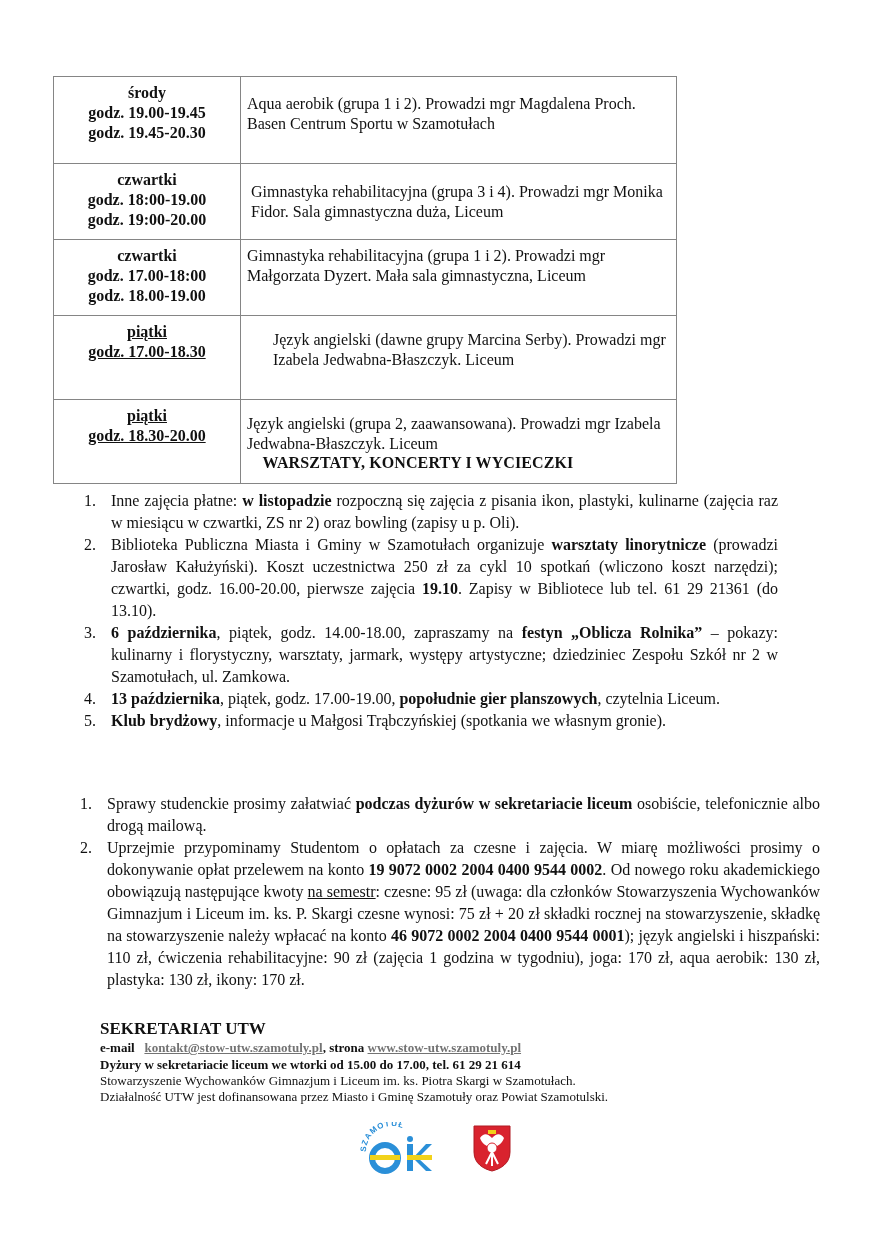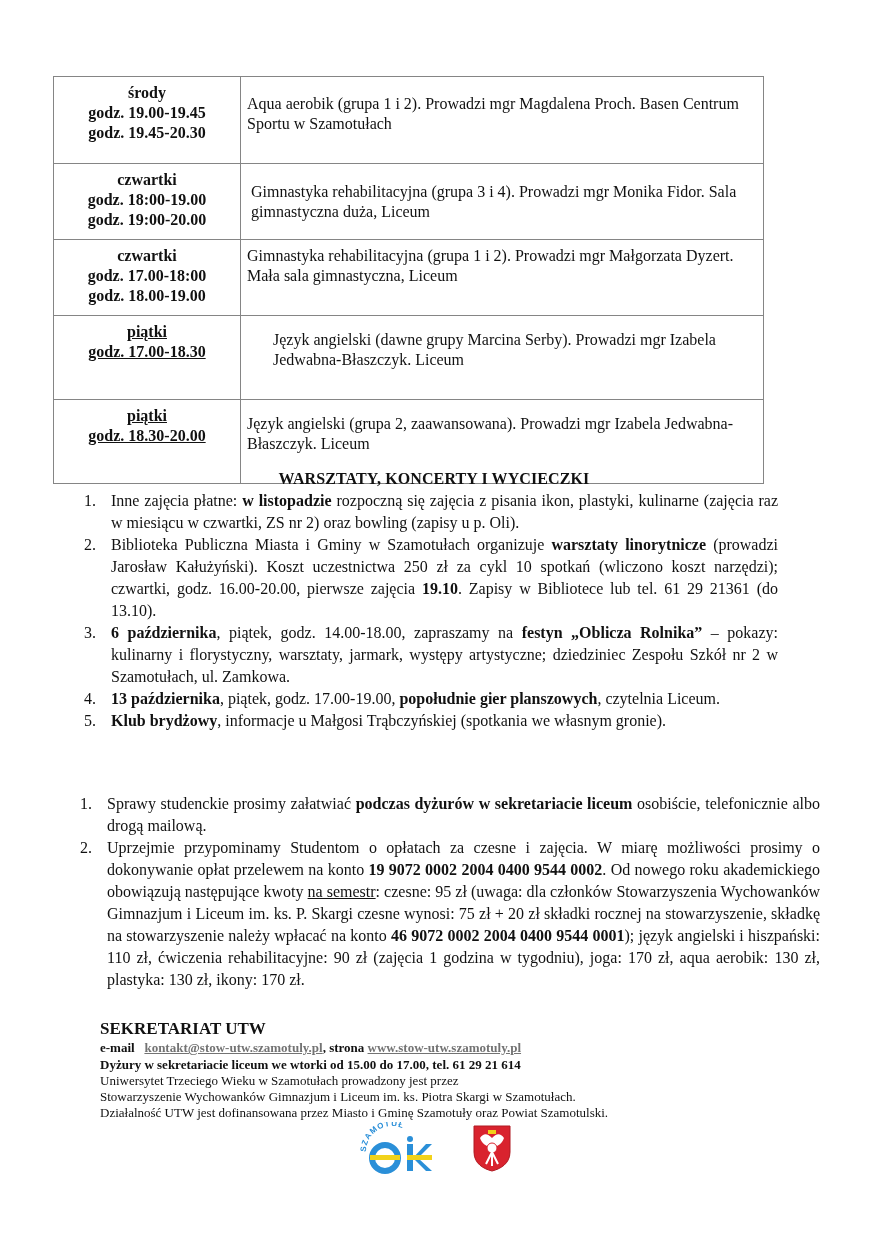--- a/index.html
+++ b/index.html
@@ -5,21 +5,21 @@
     html, body { margin: 0; padding: 0; background: #ffffff; }
     body {
       width: 876px; height: 1240px; position: relative; overflow: hidden;
       font-family: "Liberation Serif", "DejaVu Serif", serif;
       color: #111111;
     }
     .page { position: absolute; left: 0; top: 0; width: 876px; height: 1240px; }
 
     
     table.schedule {
-      position: absolute; left: 53px; top: 76px; width: 711px;
+      position: absolute; left: 53px; top: 76px; width: 624px;
       border-collapse: collapse; table-layout: fixed;
     }
     table.schedule td {
       border: 1.5px solid #858585;
       padding: 0;
       vertical-align: middle;
       font-size: 16px; line-height: 20px;
     }
     table.schedule td.when {
       width: 186px; text-align: center; font-weight: bold;
@@ -34,21 +34,21 @@
     tr.r1 td.what, tr.r3 td.what { vertical-align: top; padding-top: 17px; }
     tr.r3 td.what { padding-top: 6px; }
     tr.r2 td.what { padding-left: 10px; }
     tr.r4 td.what { padding-top: 14px; vertical-align: top; padding-left: 32px; }
     tr.r5 td.what { padding-top: 14px; vertical-align: top; }
     tr.r4 td.when, tr.r5 td.when { vertical-align: top; padding-top: 6px; text-decoration: underline; }
     tr.r1 td.when, tr.r2 td.when, tr.r3 td.when { vertical-align: top; padding-top: 6px; }
 
     h2.section {
       position: absolute; left: 0; width: 836px; text-align: center;
-      font-size: 16px; font-weight: bold; margin: 16px; letter-spacing: 0.1px;
+      font-size: 16px; font-weight: bold; margin: 0; letter-spacing: 0.1px;
     }
 
     ol.list {
       position: absolute; margin: 0; padding: 0; list-style: none;
       font-size: 16px; line-height: 22px;
     }
     ol.list li { position: relative; padding-left: 27px; text-align: justify; }
     ol.list li .num { position: absolute; left: 0; top: 0; }
     ol.list li .t-bold { font-weight: bold; }
     ol.list li .t-under { text-decoration: underline; margin-top: 33px; }
@@ -133,21 +133,20 @@
       <li><span class="num">2.</span><span>Uprzejmie przypominamy Studentom o opłatach za czesne i zajęcia. W miarę możliwości prosimy o dokonywanie opłat przelewem na konto </span><span class="t-bold">19 9072 0002 2004 0400 9544 0002</span><span>. Od nowego roku akademickiego obowiązują następujące kwoty </span><span class="t-under">na semestr</span><span>: czesne: 95 zł (uwaga: dla członków Stowarzyszenia Wychowanków Gimnazjum i Liceum im. ks. P. Skargi czesne wynosi: 75 zł + 20 zł składki rocznej na stowarzyszenie, składkę na stowarzyszenie należy wpłacać na konto </span><span class="t-bold">46 9072 0002 2004 0400 9544 0001</span><span>); język angielski i hiszpański: 110 zł, ćwiczenia rehabilitacyjne: 90 zł (zajęcia 1 godzina w tygodniu), joga: 170 zł, aqua aerobik: 130 zł, plastyka: 130 zł, ikony: 170 zł.</span></li>
     </ol>
 
   <div class="footer">
     <div class="title">SEKRETARIAT UTW</div>
     <div class="contact">
       <span>e-mail</span>&nbsp;&nbsp;
       <a>kontakt@stow-utw.szamotuly.pl</a><span>, strona </span><a>www.stow-utw.szamotuly.pl</a>
     </div>
     <div class="hours">Dyżury w sekretariacie liceum we wtorki od 15.00 do 17.00, tel. 61 29 21 614</div>
-    <div class="info">Uniwersytet Trzeciego Wieku w Szamotułach prowadzony jest przez</div>
     <div class="info">Stowarzyszenie Wychowanków Gimnazjum i Liceum im. ks. Piotra Skargi w Szamotułach.</div>
     <div class="info">Działalność UTW jest dofinansowana przez Miasto i Gminę Szamotuły oraz Powiat Szamotulski.</div>
   </div>
 
   <div class="logos">
     <svg class="logo-ok" viewBox="0 0 78 52">
       <defs>
         <path id="arc" d="M6,30 A26,26 0 0 1 46,8"></path>
       </defs>
       <text font-family="Liberation Sans, sans-serif" font-size="8" font-weight="bold" fill="#2a8fd8" letter-spacing="1">

